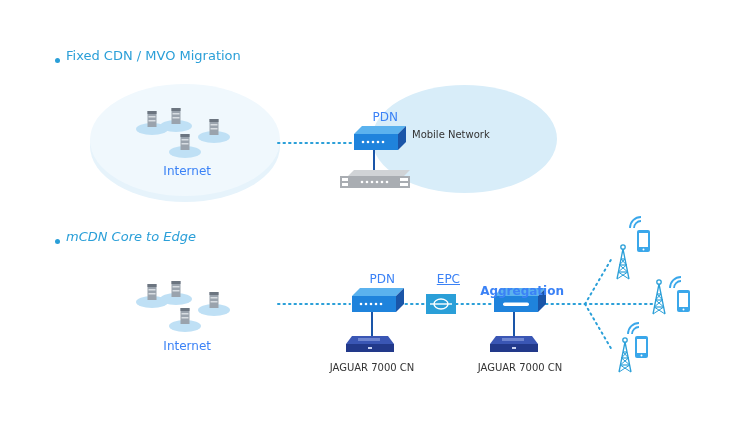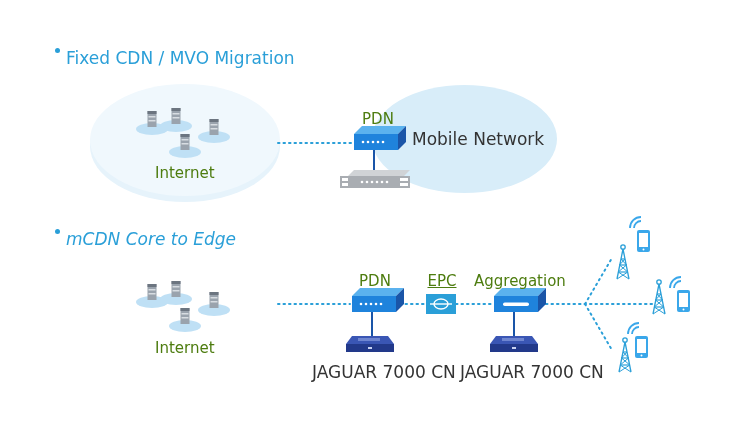--- a/index.html
+++ b/index.html
@@ -1,21 +1,21 @@
 <!DOCTYPE html>
 <html><head>
 <meta charset="utf-8">
 <style>
   html,body{margin:0;padding:0;background:#ffffff;}
   body{width:750px;height:430px;position:relative;overflow:hidden;font-family:"DejaVu Sans","Liberation Sans",sans-serif;}
   .abs{position:absolute;}
-  .section-title{font-size:17px;color:#2a9fd8;display:flex;align-items:flex-start;white-space:nowrap;}
+  .section-title{font-size:13px;color:#2a9fd8;display:flex;align-items:flex-end;white-space:nowrap;}
   .bullet{width:5px;height:5px;border-radius:50%;background:#2a9fd8;margin-right:6px;display:inline-block;}
-  .lbl-blue{font-size:15px;color:#4d7c0f;white-space:nowrap;text-align:center;}
-  .lbl-dark{font-size:17px;color:#333333;white-space:nowrap;text-align:center;}
+  .lbl-blue{font-size:12px;color:#3b82f6;white-space:nowrap;text-align:right;}
+  .lbl-dark{font-size:10px;color:#333333;white-space:nowrap;text-align:center;}
   .blob{position:absolute;border-radius:50%;}
   svg{position:absolute;left:0;top:0;}
 </style>
 </head>
 <body>
 
 <div class="abs section-title" style="left:55px;top:48px;">
   <span class="bullet"></span>
   <span>Fixed CDN / MVO Migration</span>
 </div>
@@ -184,15 +184,15 @@
   <span class="bullet"></span>
   <span>mCDN Core to Edge</span>
 </div>
 
 <div class="blob" style="left:90px;top:263px;width:190px;height:112px;background:#e6f3fb;z-index:-1;"></div>
 <div class="blob" style="left:90px;top:257px;width:190px;height:112px;background:#f0f8fd;z-index:-1;"></div>
 
 <div class="abs lbl-blue" style="left:155px;top:339px;width:56px;">Internet</div>
 <div class="abs lbl-blue" style="left:355px;top:272px;width:40px;">PDN</div>
 <div class="abs lbl-blue" style="left:424px;top:272px;width:36px;text-decoration:underline;">EPC</div>
-<div class="abs lbl-blue" style="left:474px;top:272px;width:90px;">Aggregation</div>
+<div class="abs lbl-blue" style="left:474px;top:284px;width:90px;font-weight:bold;">Aggregation</div>
 <div class="abs lbl-dark" style="left:312px;top:362px;width:120px;">JAGUAR 7000 CN</div>
 <div class="abs lbl-dark" style="left:460px;top:362px;width:120px;">JAGUAR 7000 CN</div>
 
 </body></html>

